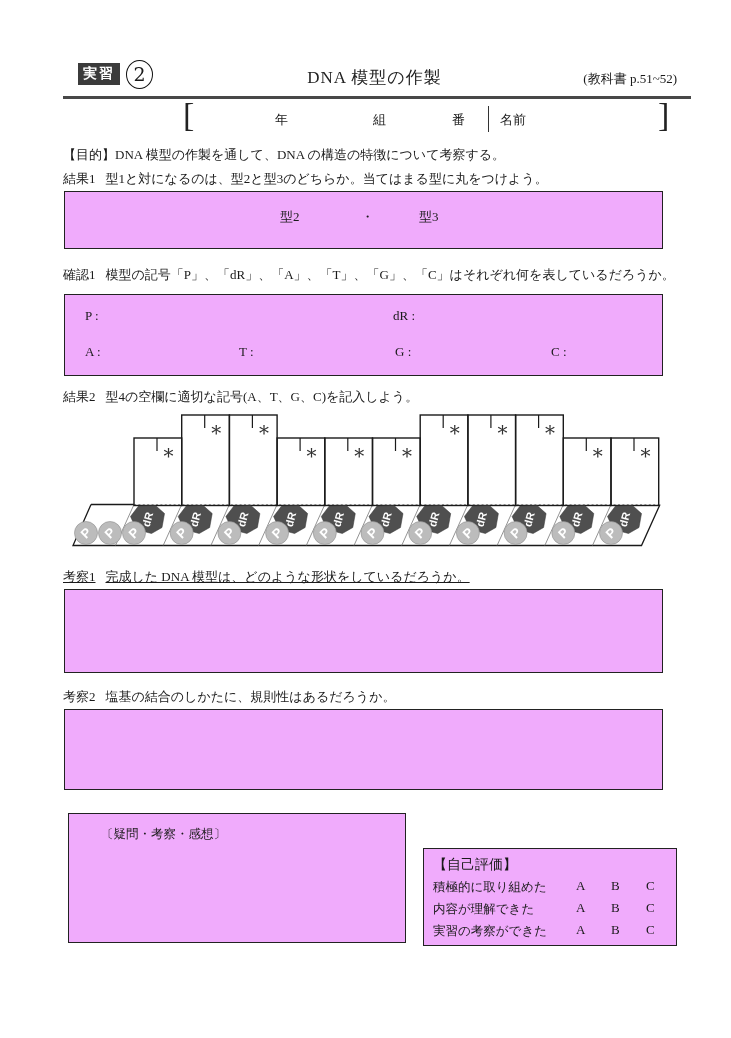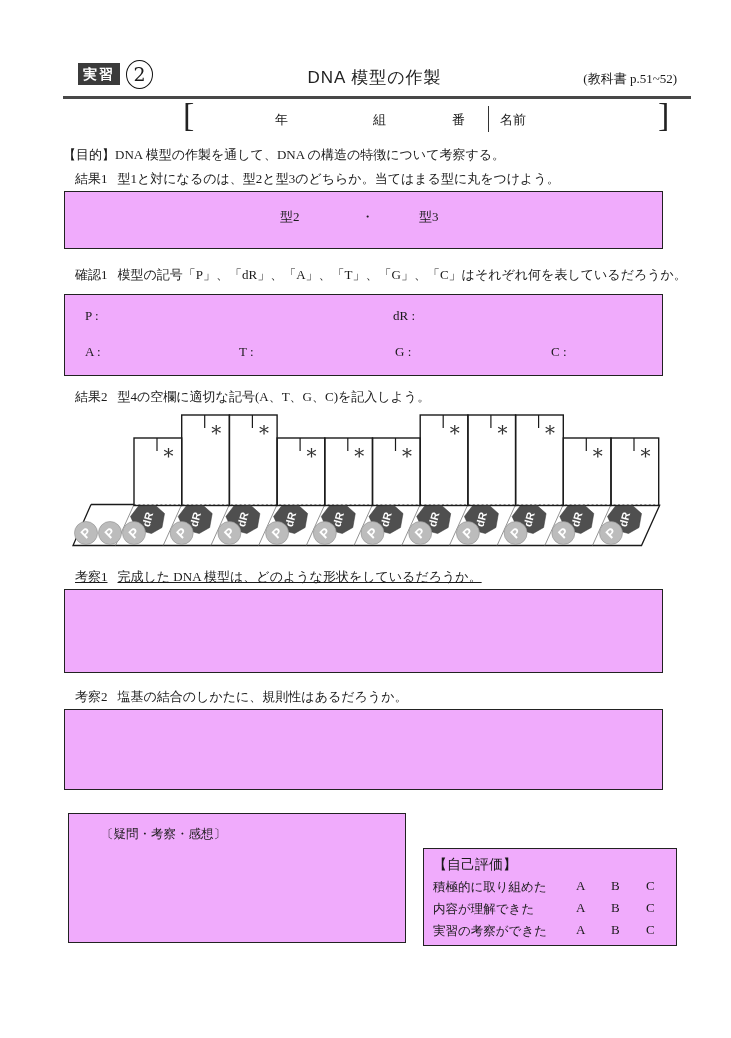--- a/index.html
+++ b/index.html
@@ -2,37 +2,37 @@
 <html><head>
 <meta charset="utf-8">
 <style>
   html,body{margin:0;padding:0;}
   body{
     width:731px;height:1038px;position:relative;background:#ffffff;
     font-family:"Liberation Serif","DejaVu Serif",serif;
     color:#1a1a1a;overflow:hidden;
   }
   .abs{position:absolute;}
-  .sans{font-family:Liberation Sans, sans-serif;}
+  .sans{font-family:Liberation Serif, serif;}
   .badge{
     background:#3b3b3b;color:#fff;font-weight:bold;font-size:14px;
     width:42px;height:22px;line-height:22px;text-align:center;letter-spacing:2px;
   }
   .circled-num{
     width:25px;height:27px;border:1.6px solid #111;border-radius:50%;
     font-family:"DejaVu Serif",serif;font-size:19px;line-height:26px;text-align:center;
   }
   .doc-title{font-size:17px;letter-spacing:1px;color:#222;}
   .ref{font-size:13px;}
   .rule{height:3px;background:#484848;}
   .bracket{font-size:34px;font-weight:300;line-height:34px;color:#222;}
   .fieldlbl{font-size:13px;}
   .vbar{width:1px;background:#333;}
   .bodytext{font-size:13px;}
-  .heading{font-size:13px;white-space:nowrap;margin-left:12px;}
+  .heading{font-size:13px;white-space:nowrap;}
   .heading .hword{margin-right:10px;}
   .answer-box{border:1.3px solid #222;background:#f0abfc;text-align:center;}
   .opt{font-size:13px;}
   .notes-label{font-size:12.5px;}
   .ev-title{font-size:14px;}
   .ev-row{font-size:12.5px;}
   .grade{font-size:13px;font-family:"Liberation Serif","DejaVu Serif",serif;}
 </style>
 </head>
 <body>

